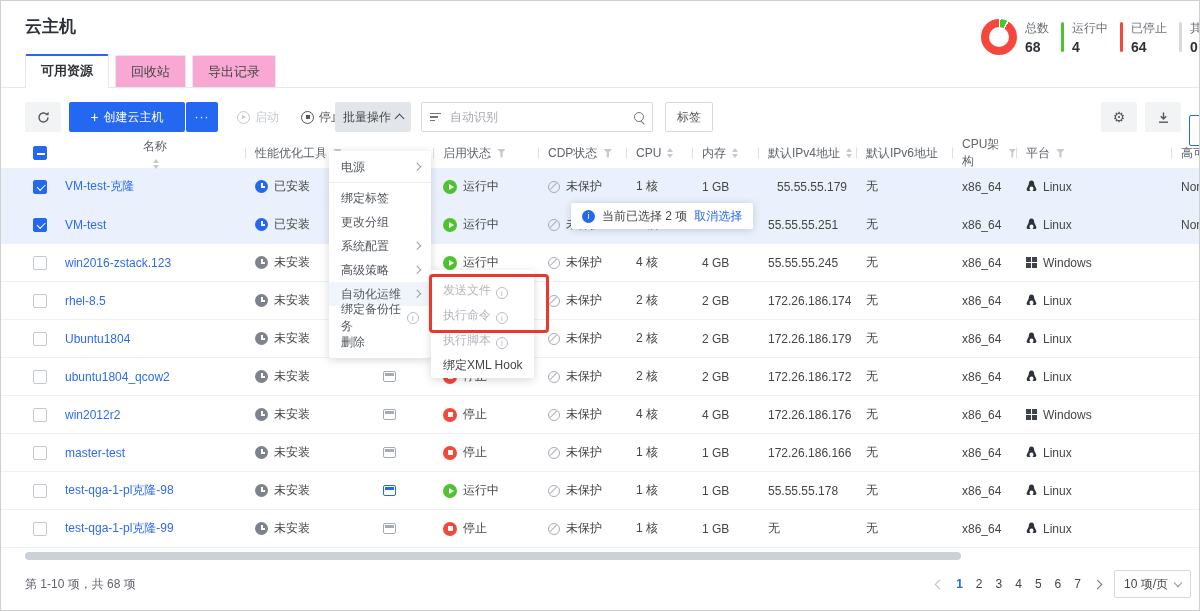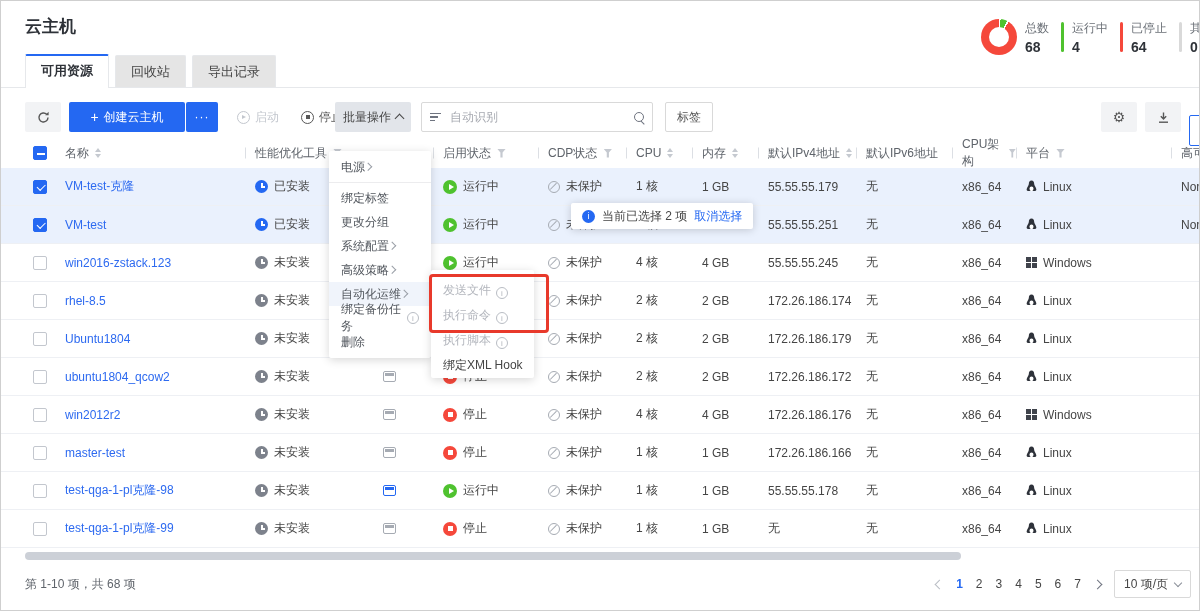--- a/index.html
+++ b/index.html
@@ -13,21 +13,21 @@
   .stat .col{display:flex;flex-direction:column;gap:2px;}
   .stat .lab{font-size:12px;color:#6b7077;}
   .stat .val{font-size:14px;font-weight:700;color:#2e3238;}
   .stat .bar{width:3px;height:30px;border-radius:2px;}
   .donut{width:36px;height:36px;border-radius:50%;position:relative;
     background:conic-gradient(#fff 0 5deg,#4fc22f 5deg 27deg,#fff 27deg 33deg,#f5483b 33deg 360deg);}
   .donut::after{content:"";position:absolute;inset:8px;background:#fff;border-radius:50%;}
   
   .tabs{display:flex;margin-top:16px;padding-left:24px;border-bottom:1px solid #e6e8eb;height:33px;align-items:flex-end;}
   .tab{height:31px;line-height:31px;padding:0 15px;margin-right:6px;border:1px solid #e6e8eb;border-bottom:none;
-       background:#e5e5e5;font-size:13px;color:#454545;border-radius:2px 2px 0 0;cursor:pointer;}
+       background:#f9a8d4;font-size:13px;color:#454545;border-radius:2px 2px 0 0;cursor:pointer;}
   .tab.active{border-top:2px solid #2468f2;font-weight:700;color:#2e3238;height:32px;line-height:29px;margin-bottom:-1px;background:#fff;}
   
   .toolbar{position:relative;height:30px;margin-top:14px;}
   .tbtn{position:absolute;top:0;height:30px;display:flex;align-items:center;justify-content:center;gap:5px;
         font-size:12px;border-radius:2px;box-sizing:border-box;cursor:pointer;}
   .btn-gray{background:#f2f3f5;color:#575757;}
   .btn-primary{background:#2468f2;color:#fff;}
   .btn-text{background:transparent;color:#575757;}
   .btn-text.disabled{color:#c3c7ce;cursor:default;}
   .btn-batch{background:#e2e5ea;color:#454545;}
@@ -101,21 +101,21 @@
   .psize{border:1px solid #d9d9d9;border-radius:2px;height:26px;padding:0 9px;display:flex;align-items:center;gap:7px;color:#454545;cursor:pointer;background:#fff;}
   .psize .chev{width:5px;height:5px;color:#8a8f99;}
   
   .seltip{position:absolute;left:570px;top:202px;height:26px;display:flex;align-items:center;gap:7px;background:#fff;
           padding:0 11px;border-radius:2px;box-shadow:0 1px 8px rgba(0,0,0,.18);font-size:12px;color:#454545;z-index:15;white-space:nowrap;}
   .seltip a{color:#2468f2;text-decoration:none;cursor:pointer;}
   .info-blue{width:13px;height:13px;border-radius:50%;background:#2468f2;color:#fff;font-size:9px;line-height:13px;text-align:center;font-style:normal;flex:none;}
   .info-gray{width:12px;height:12px;border-radius:50%;border:1px solid #b9bdc4;color:#b0b4bb;font-size:8px;line-height:11px;text-align:center;font-style:normal;box-sizing:border-box;flex:none;}
   .menu{position:absolute;left:328px;top:150px;width:102px;background:#fff;border-radius:2px;padding:4px 0;
         box-shadow:0 2px 10px rgba(0,0,0,.16);z-index:20;font-size:12px;color:#52575e;}
-  .mi{height:24px;display:flex;align-items:center;justify-content:flex-start;padding:0 12px;cursor:pointer;}
+  .mi{height:24px;display:flex;align-items:center;justify-content:space-between;padding:0 12px;cursor:pointer;}
   .mi.active{background:#f0f4fb;}
   .mi .chev{width:4.5px;height:4.5px;color:#9ba0a8;}
   .mi .left-part{display:flex;align-items:center;gap:5px;}
   .mdiv{height:1px;background:#ececee;margin:3px 0;}
   .submenu{position:absolute;left:430px;top:269px;width:103px;background:#fff;border-radius:2px;padding:4px 0;
            box-shadow:0 2px 10px rgba(0,0,0,.16);z-index:21;font-size:12px;color:#454545;}
   .smi{height:25px;display:flex;align-items:flex-end;gap:5px;padding:0 12px;cursor:pointer;white-space:nowrap;}
   .smi.disabled{color:#b3b6bd;cursor:default;}
   .redbox{position:absolute;left:428px;top:273px;width:114px;height:53px;border:3px solid #e8392b;border-radius:4px;z-index:23;pointer-events:none;background:transparent;}
 </style>
@@ -210,21 +210,21 @@
           <path d="M2 11.2h9" stroke="#575757" stroke-width="1.4"></path>
         </svg>
     </div>
   </div>
   <div class="edge-sliver"></div>
 
   <div class="thead" id="thead">
       <div class="th" style="width: 30px; padding-left: 8px;">
         <span class="cb ind"></span>
       </div>
-      <div class="th" style="width: 190px;">
+      <div class="th" style="width: 190px; flex-direction: column;">
         <span>名称</span>
         <span class="sort">
           <i class="u"></i>
           <i class="d"></i>
         </span>
       </div>
       <div class="th sep" style="width: 128px;">
         <span>性能优化工具</span>
         <span class="funnel"></span>
       </div>
@@ -293,21 +293,21 @@
         <div class="td" style="width: 88px;">
           <span class="cdp-ico"></span>
           <span>未保护</span>
         </div>
         <div class="td" style="width: 66px;">
           <span>1 核</span>
         </div>
         <div class="td" style="width: 66px;">
           <span>1 GB</span>
         </div>
-        <div class="td" style="width: 98px;">
+        <div class="td" style="width: 98px; justify-content: center;">
           <span>55.55.55.179</span>
         </div>
         <div class="td" style="width: 96px;">
           <span>无</span>
         </div>
         <div class="td" style="width: 64px;">
           <span>x86_64</span>
         </div>
         <div class="td" style="width: 155px;">
           <span class="linux-ico">

